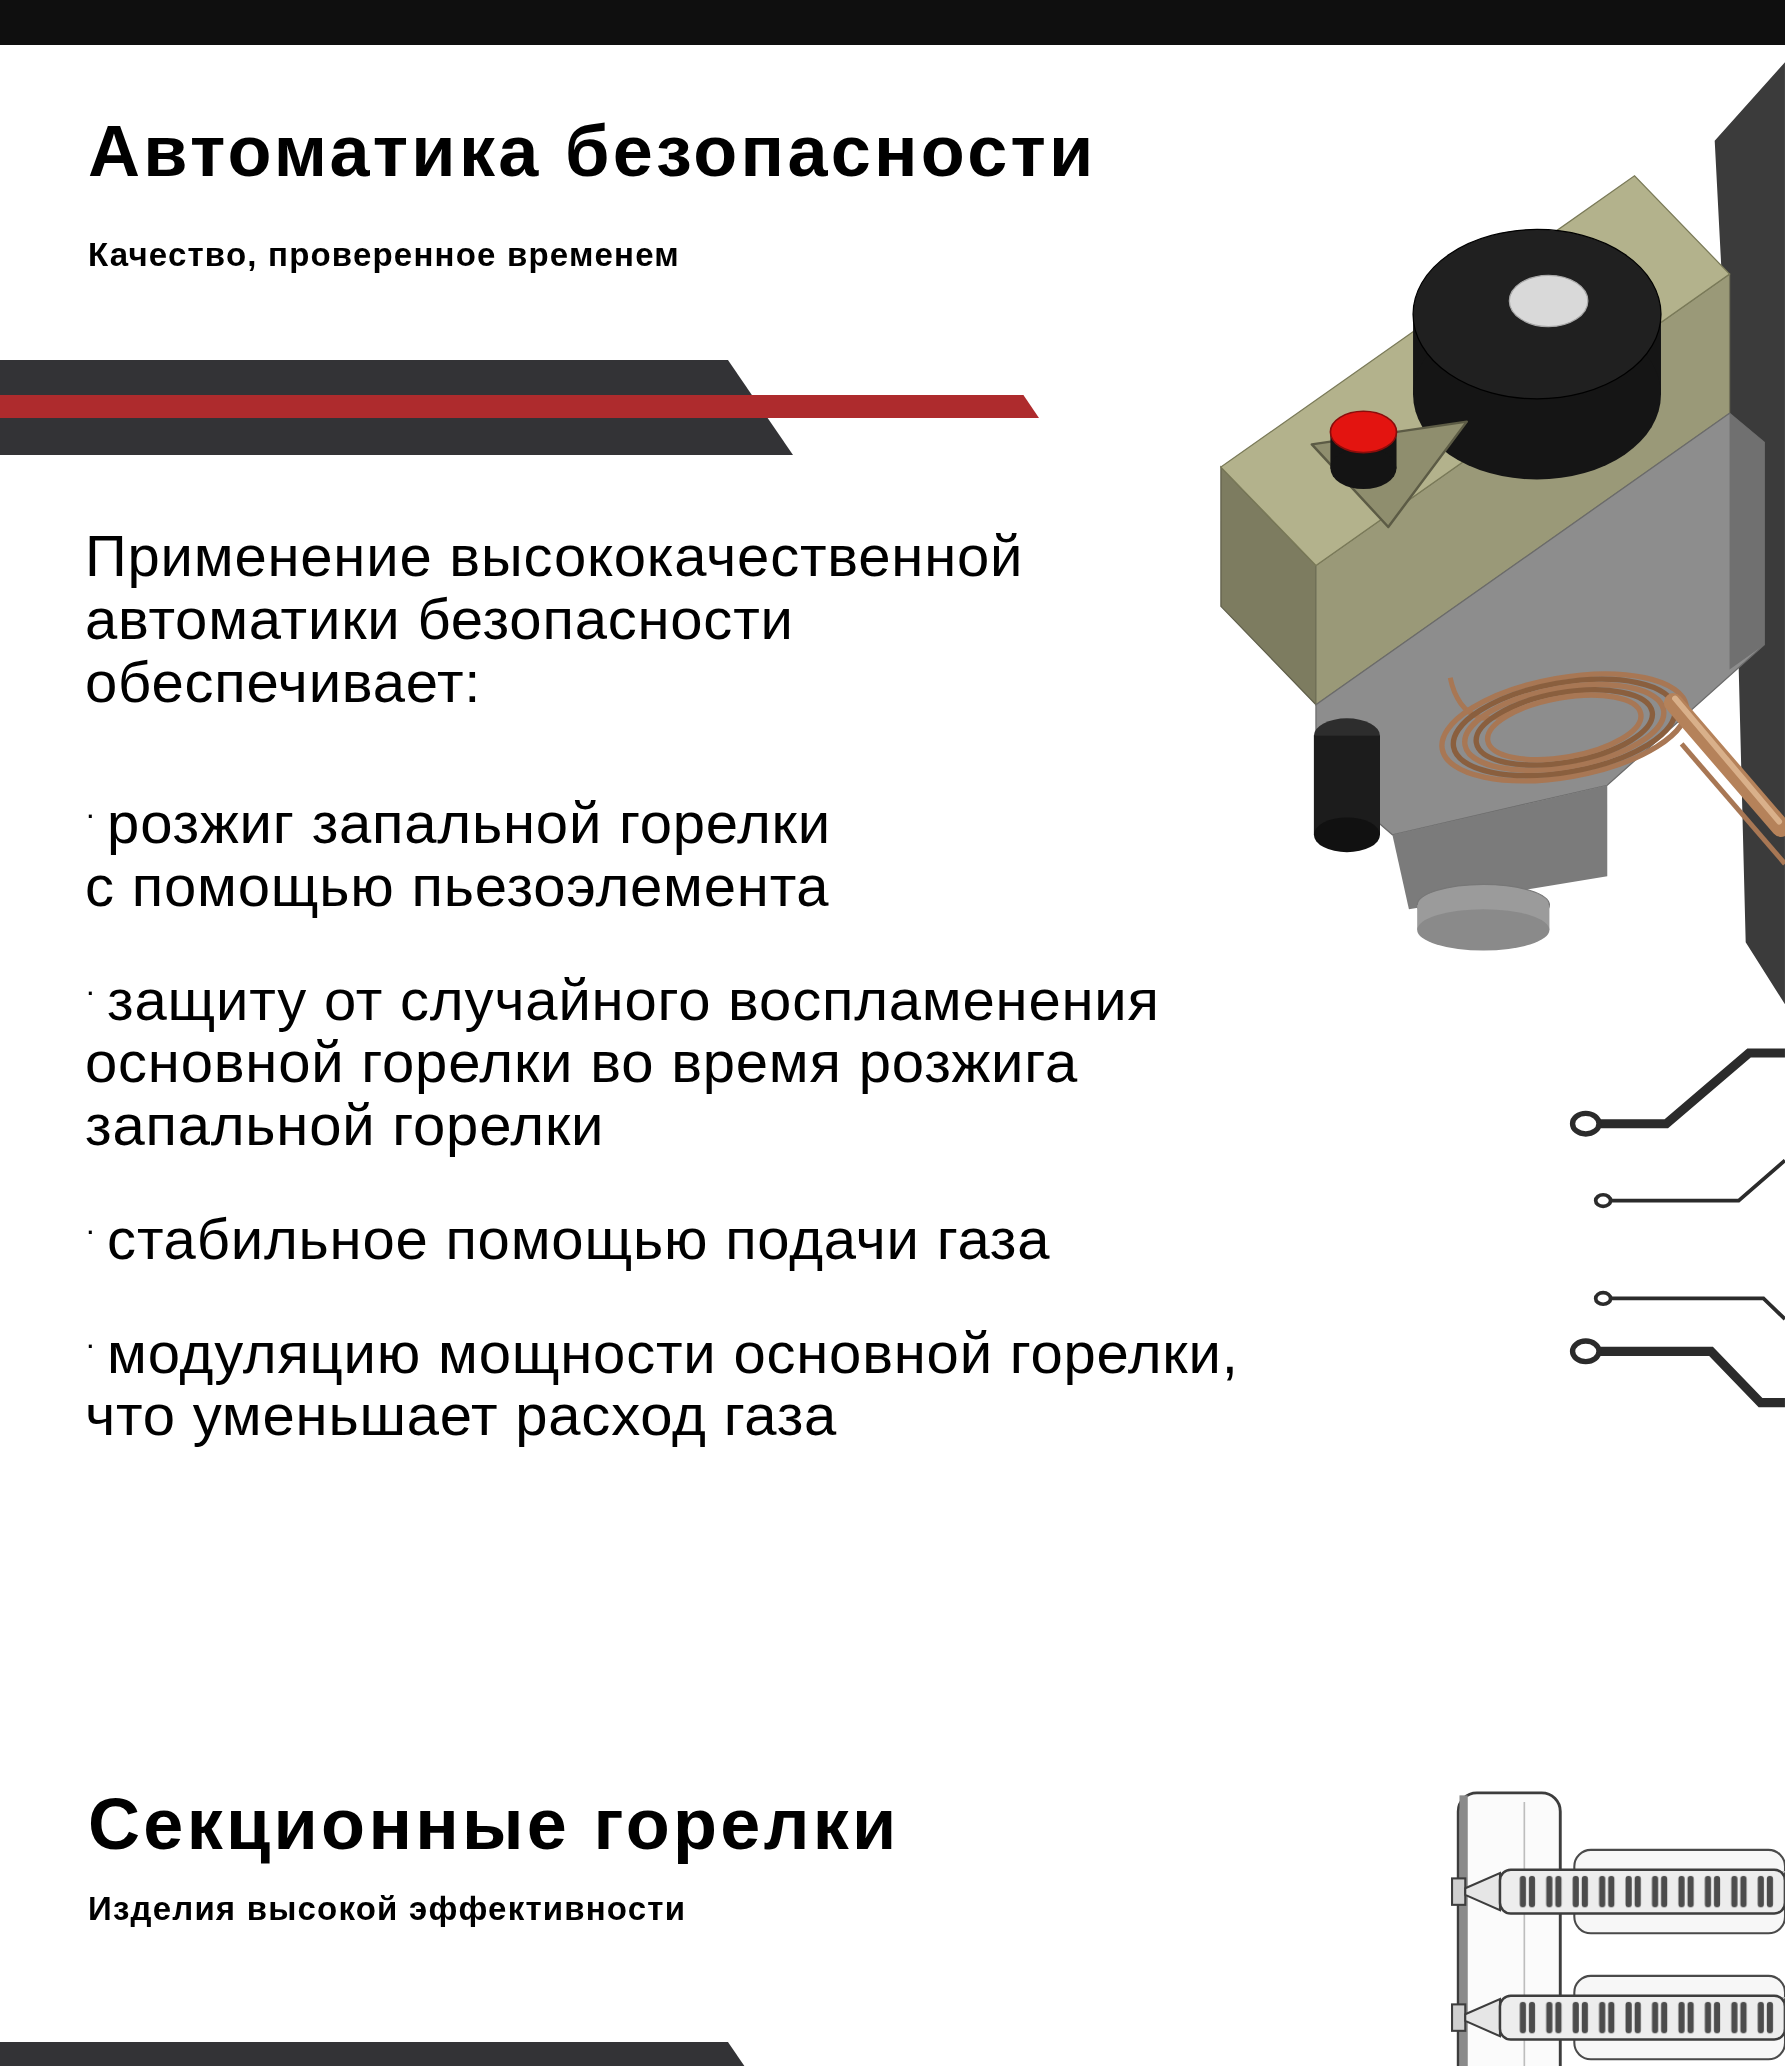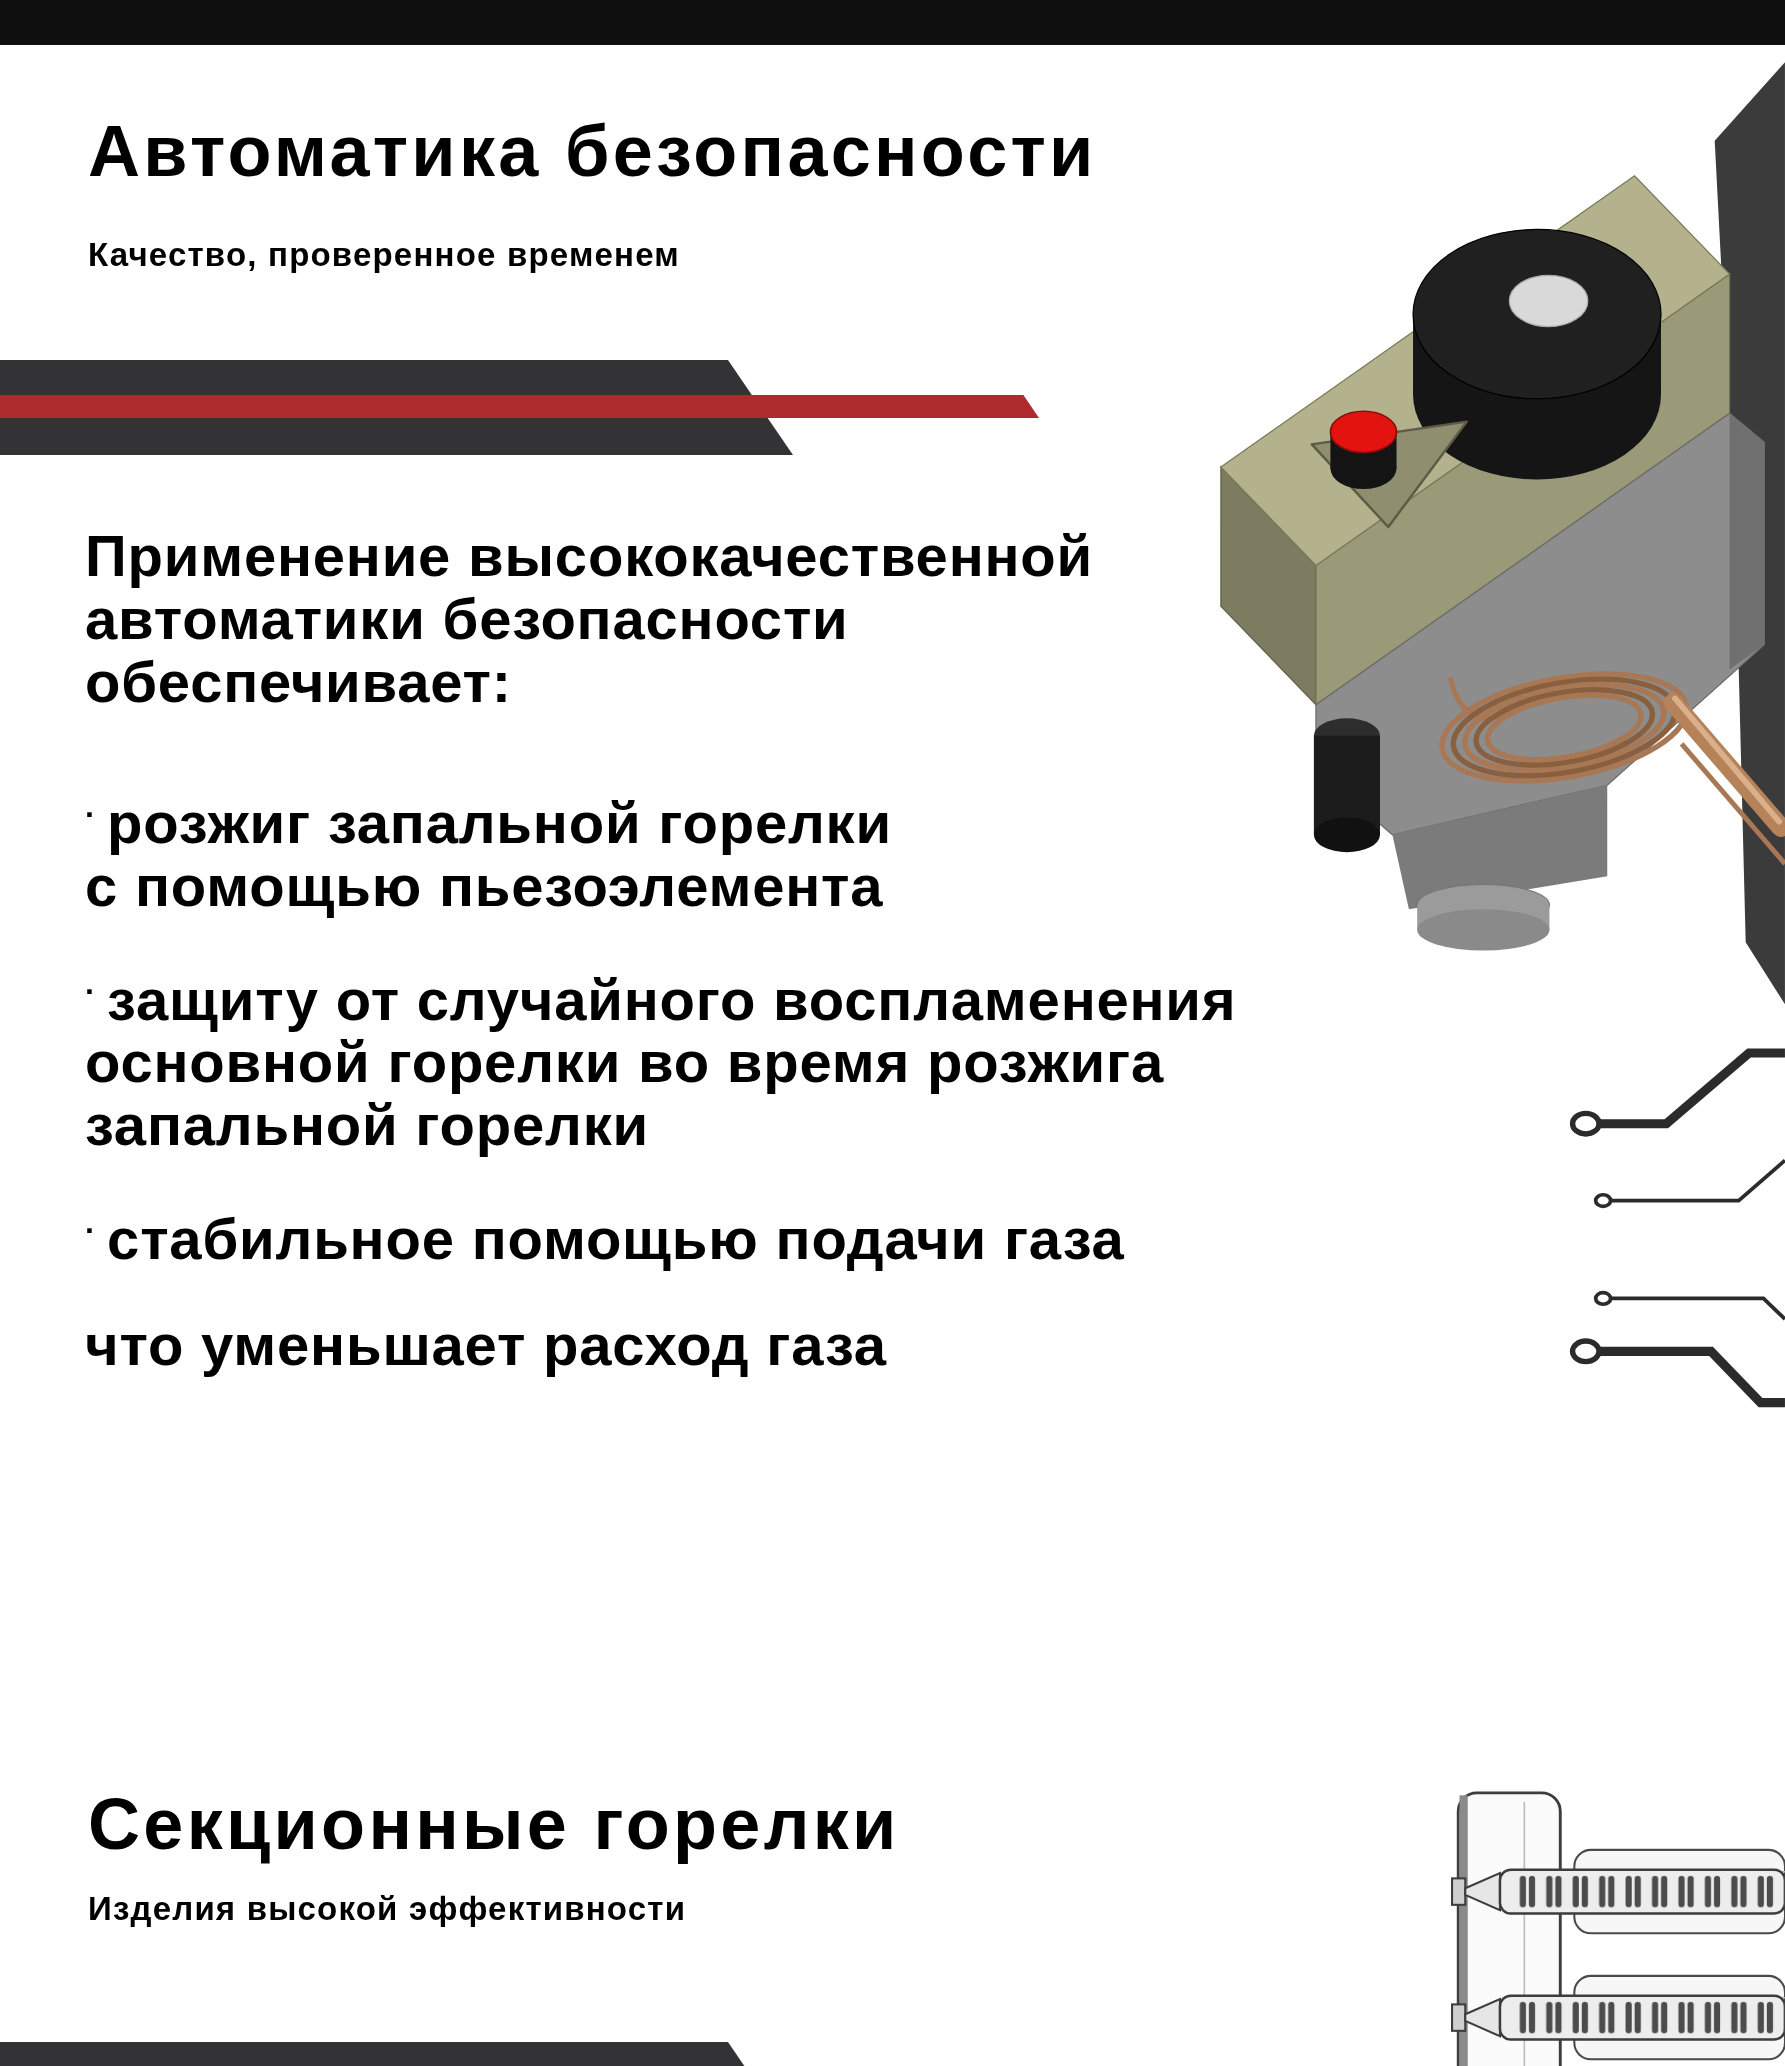--- a/index.html
+++ b/index.html
@@ -8,21 +8,21 @@
   .bar{position:absolute;left:0;width:1785px;}
   .top-bar{top:0;height:45px;background:#0f0f0f;}
   .title{position:absolute;left:88px;font-size:72px;line-height:95px;font-weight:700;
          letter-spacing:3.3px;white-space:nowrap;}
   .subtitle{position:absolute;left:88px;font-size:33px;line-height:49px;font-weight:700;
          letter-spacing:1.2px;white-space:nowrap;}
   .stripe-dark{position:absolute;left:0;width:793px;height:95px;background:#333336;
          clip-path:polygon(0 0,91.8% 0,100% 100%,0 100%);}
   .stripe-red{position:absolute;left:0;width:1039px;height:23px;background:#ae2b2d;
          clip-path:polygon(0 0,98.5% 0,100% 100%,0 100%);}
-  .body{position:absolute;left:85px;font-size:58px;line-height:63px;font-weight:700;
+  .body{position:absolute;left:85px;font-size:58px;line-height:63px;font-weight:400;
         letter-spacing:0.8px;white-space:nowrap;}
   .bullet{margin-top:43px;}
   .bullet.first{margin-top:70px;}
   .marker{font-size:0.55em;vertical-align:0.55em;margin-right:10.7px;}
   .img{position:absolute;}
 </style>
 </head>
 <body>
 
 <div class="page">
@@ -47,20 +47,21 @@
       <div><span class="marker">·</span><span>защиту от случайного воспламенения</span></div>
       <div>основной горелки во время розжига</div>
       <div>запальной горелки</div>
     </div>
     <div class="bullet">
     </div>
     <div class="bullet">
       <div><span class="marker">·</span><span>стабильное помощью подачи газа</span></div>
     </div>
     <div class="bullet">
+      <div><span class="marker">·</span><span>модуляцию мощности основной горелки,</span></div>
       <div>что уменьшает расход газа</div>
     </div>
   </div>
 
   <svg class="img" style="left:1194px;top:58px" width="591" height="1376" viewBox="0 0 1430 3330" aria-label="gas-safety-valve-3d-render">
     <polygon points="1430,10 1260,200 1310,1160 1335,2140 1430,2290" fill="#3b3b3b"></polygon>
 
     <g>
       <polygon points="65,990 295,1228 295,1565 65,1327" fill="#7d7c60" stroke="#5f5e49" stroke-width="3"></polygon>
       <polygon points="295,1228 1296,523 1296,860 295,1565" fill="#9a9978" stroke="#73725a" stroke-width="3"></polygon>

